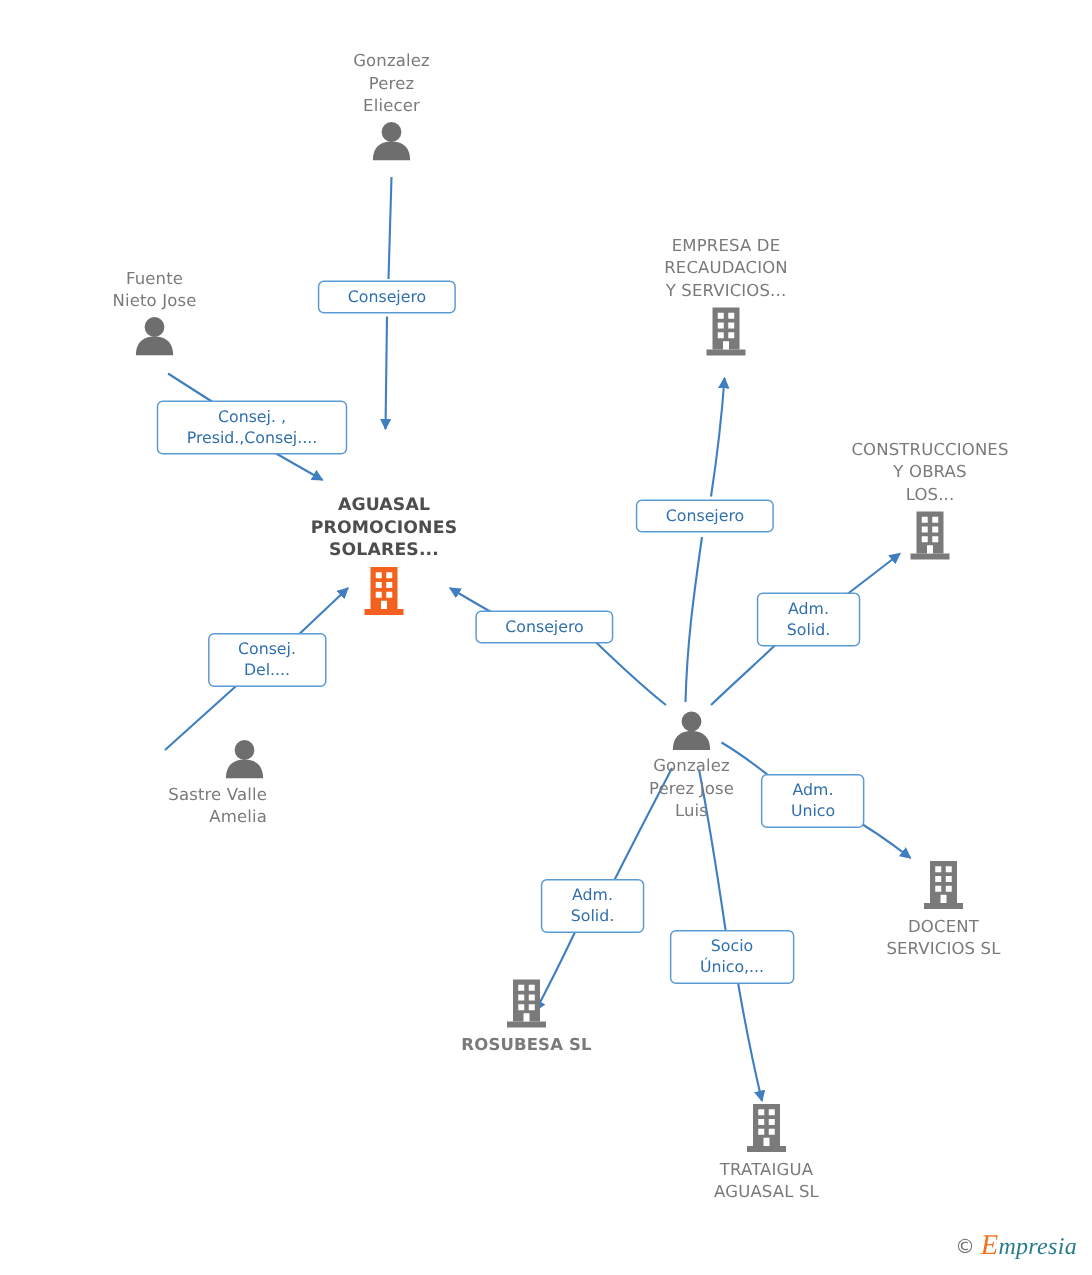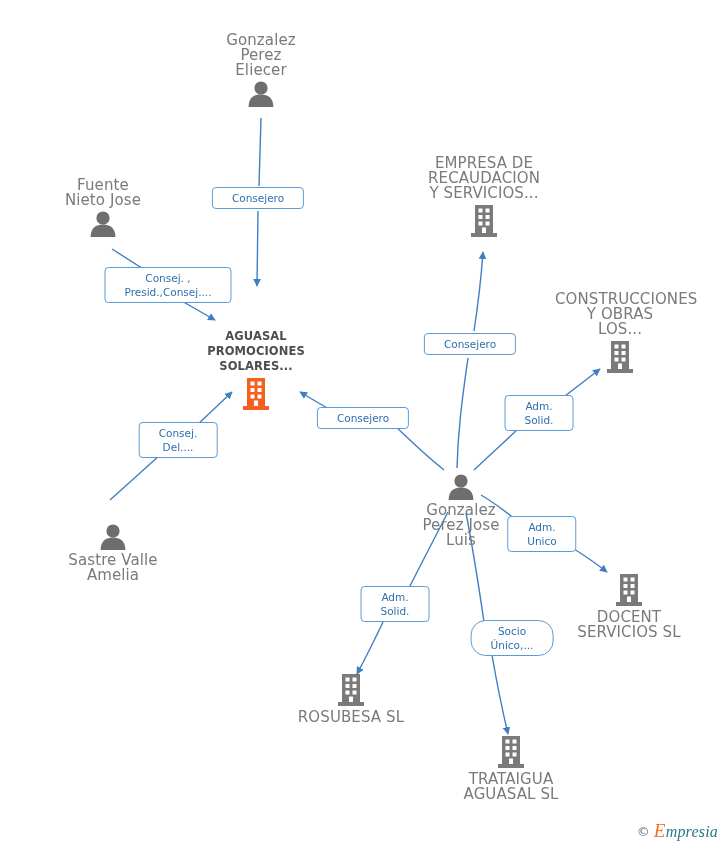--- a/index.html
+++ b/index.html
@@ -25,21 +25,21 @@
     position: absolute;
     text-align: center;
     width: 130px;
     margin-left: -65px;
   }
   .node .glyph {
     display: block;
     line-height: 0;
   }
   .node .label {
-    font-size: 15px;
+    font-size: 11px;
     line-height: 15px;
     color: #7a7a7a;
     letter-spacing: 0.1px;
     white-space: pre-line;
   }
   .node.main .label {
     color: #4d4d4d;
     font-weight: bold;
     font-size: 11.5px;
     margin-top: 36px;
@@ -202,21 +202,21 @@
         <rect x="15.5" y="4.5" width="4" height="4" fill="#ffffff"></rect>
         <rect x="8.5" y="11" width="4" height="4" fill="#ffffff"></rect>
         <rect x="15.5" y="11" width="4" height="4" fill="#ffffff"></rect>
         <rect x="8.5" y="17.5" width="4" height="4" fill="#ffffff"></rect>
         <rect x="15.5" y="17.5" width="4" height="4" fill="#ffffff"></rect>
         <rect x="12" y="23.5" width="4" height="5.5" fill="#ffffff"></rect>
       </svg>
     </span>
   </div>
 
-  <div class="node label-bottom" style="left:113px; top:524px;">
+  <div class="node label-bottom" style="left:113px; top:493px;text-align:right;">
     <span class="glyph">
       <svg width="30" height="26" viewBox="0 0 30 26">
         <circle cx="15" cy="7" r="6.6" fill="#6e6e6e"></circle>
         <path d="M2.6 26 C2.6 16.6 8.2 13.4 15 13.4 C21.8 13.4 27.4 16.6 27.4 26 Z" fill="#6e6e6e"></path>
       </svg>
     </span>
     <div class="label">Sastre Valle
 Amelia</div>
   </div>
 
@@ -243,21 +243,21 @@
         <rect x="15.5" y="11" width="4" height="4" fill="#ffffff"></rect>
         <rect x="8.5" y="17.5" width="4" height="4" fill="#ffffff"></rect>
         <rect x="15.5" y="17.5" width="4" height="4" fill="#ffffff"></rect>
         <rect x="12" y="23.5" width="4" height="5.5" fill="#ffffff"></rect>
       </svg>
     </span>
     <div class="label">DOCENT
 SERVICIOS SL</div>
   </div>
 
-  <div class="node label-bottom" style="left:351px; top:673px;">
+  <div class="node label-bottom" style="left:351px; top:652px;font-weight:bold;">
     <span class="glyph">
       <svg width="28" height="34" viewBox="0 0 28 34">
         <rect x="5" y="1" width="18" height="28" fill="#7a7a7a"></rect>
         <rect x="1" y="29" width="26" height="4" fill="#7a7a7a"></rect>
         <rect x="8.5" y="4.5" width="4" height="4" fill="#ffffff"></rect>
         <rect x="15.5" y="4.5" width="4" height="4" fill="#ffffff"></rect>
         <rect x="8.5" y="11" width="4" height="4" fill="#ffffff"></rect>
         <rect x="15.5" y="11" width="4" height="4" fill="#ffffff"></rect>
         <rect x="8.5" y="17.5" width="4" height="4" fill="#ffffff"></rect>
         <rect x="15.5" y="17.5" width="4" height="4" fill="#ffffff"></rect>
@@ -299,21 +299,21 @@
 
   <div class="edge-label" style="left:539px; top:413px;">Adm.
 Solid.</div>
 
   <div class="edge-label" style="left:542px; top:534px;">Adm.
 Unico</div>
 
   <div class="edge-label" style="left:395px; top:604px;">Adm.
 Solid.</div>
 
-  <div class="edge-label" style="left:512px; top:638px;border-radius:15px;">Socio
+  <div class="edge-label" style="left:488px; top:638px;">Socio
 Único,...</div>
 
   <div id="watermark">
     <span class="copy">©</span>
     <span class="brand"><span class="cap">E</span><span>mpresia</span></span>
   </div>
 
 </div>
 
 </body></html>

